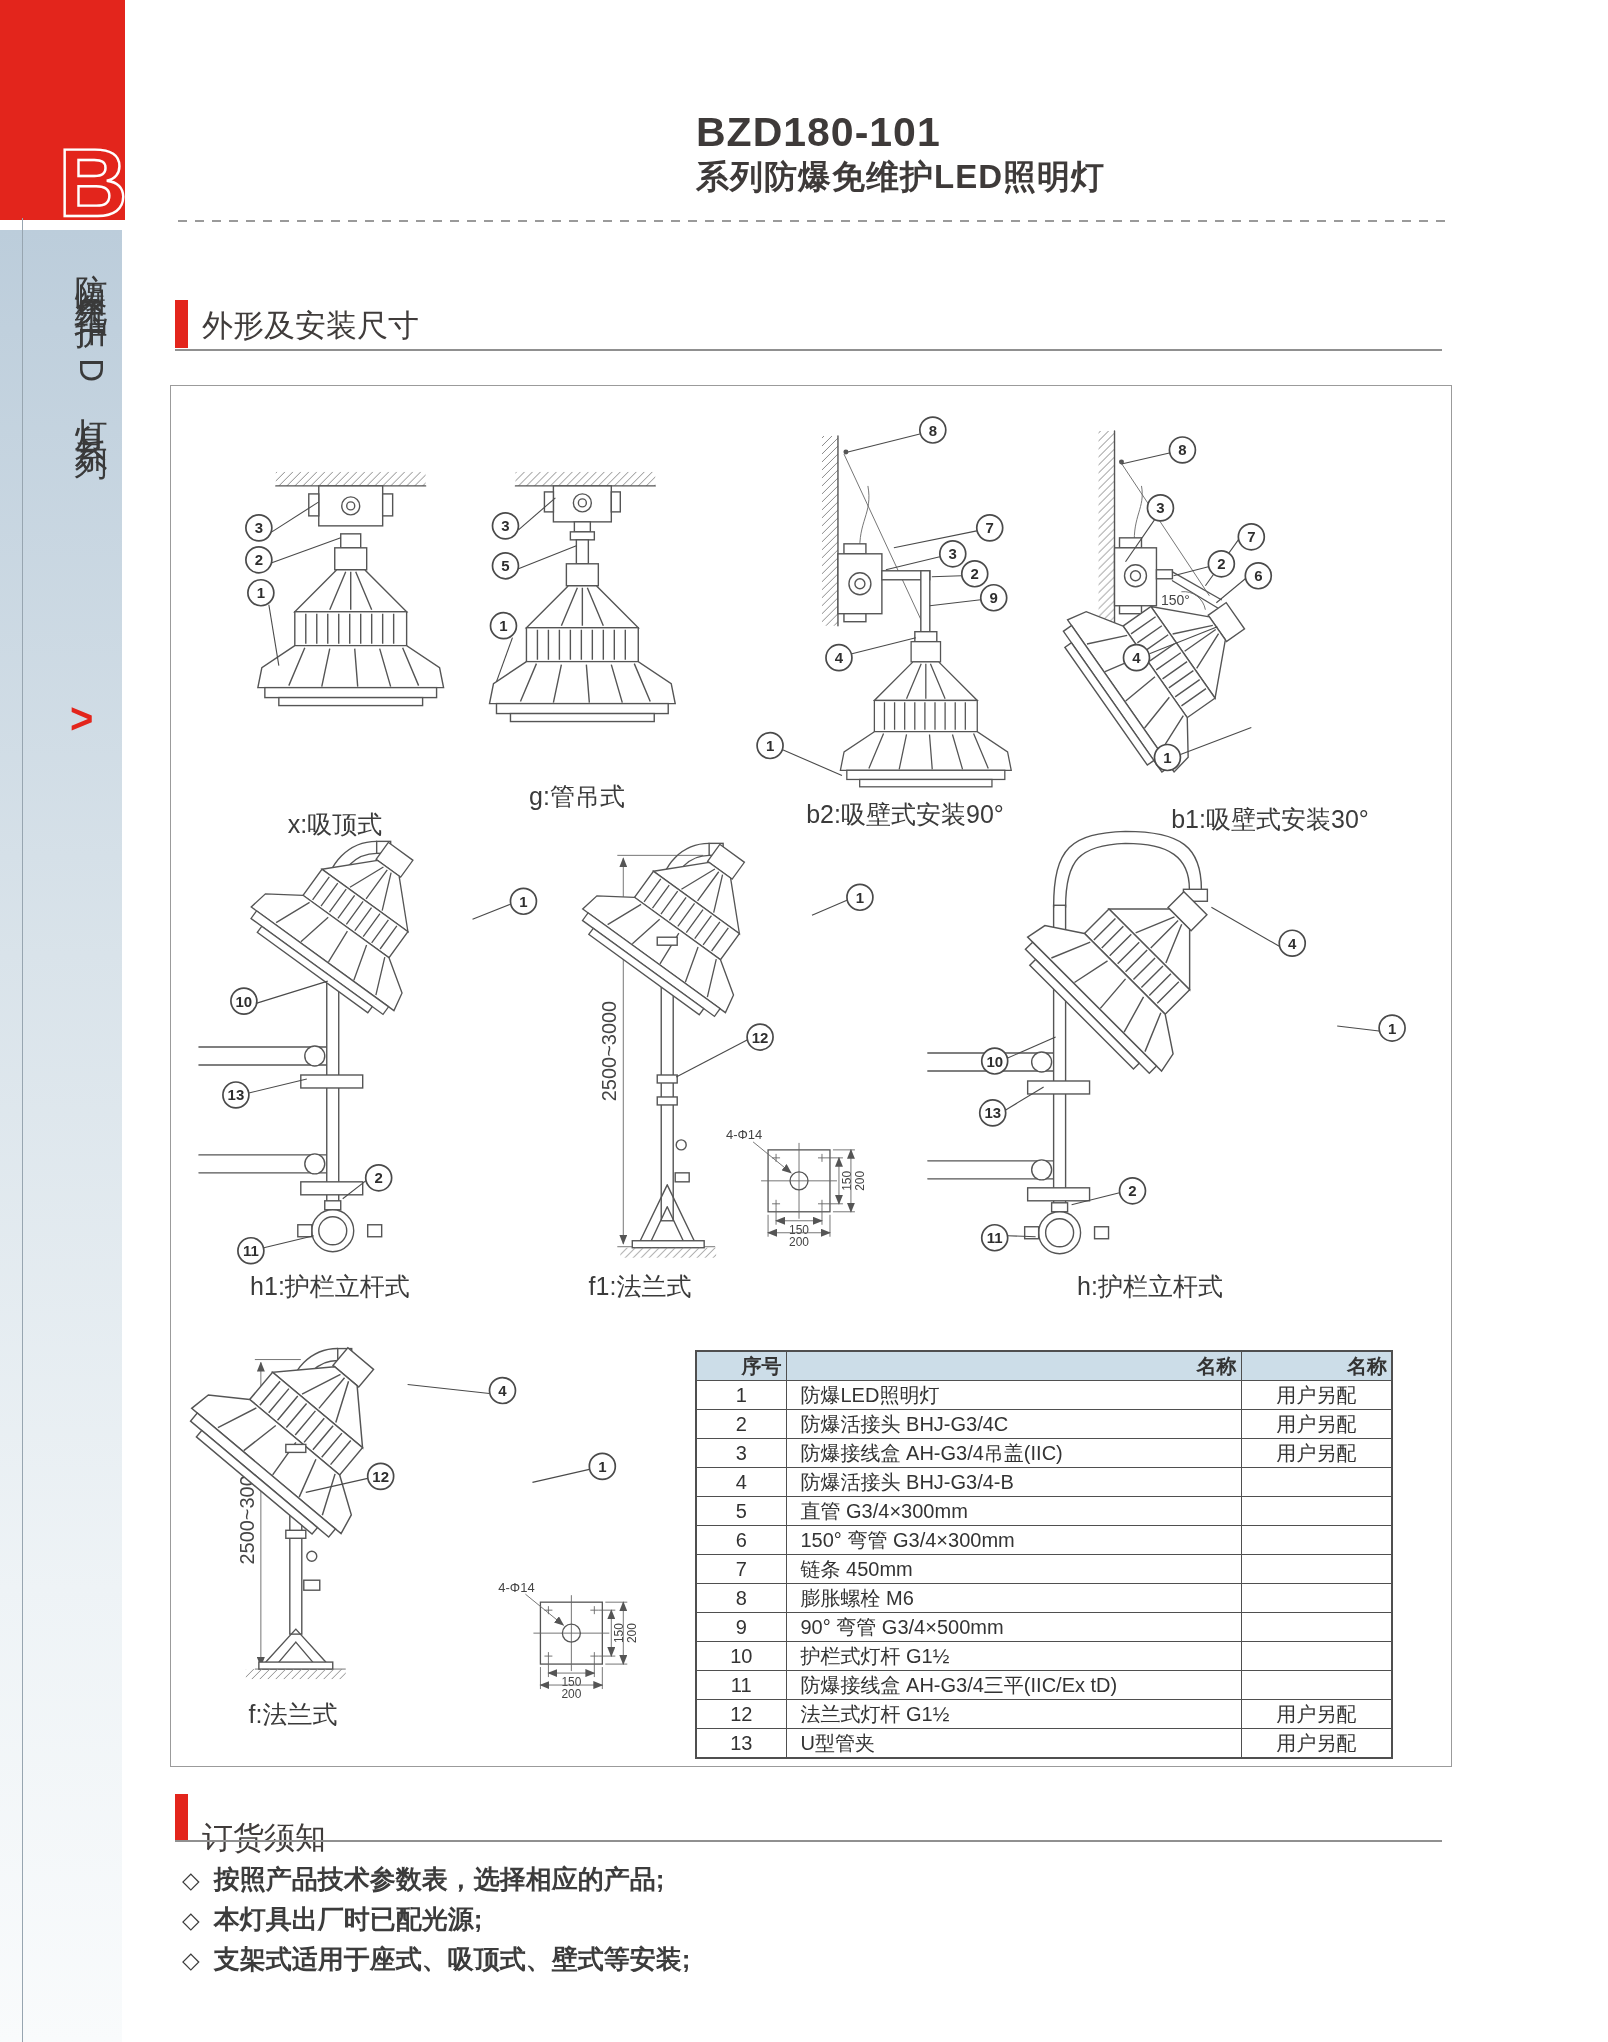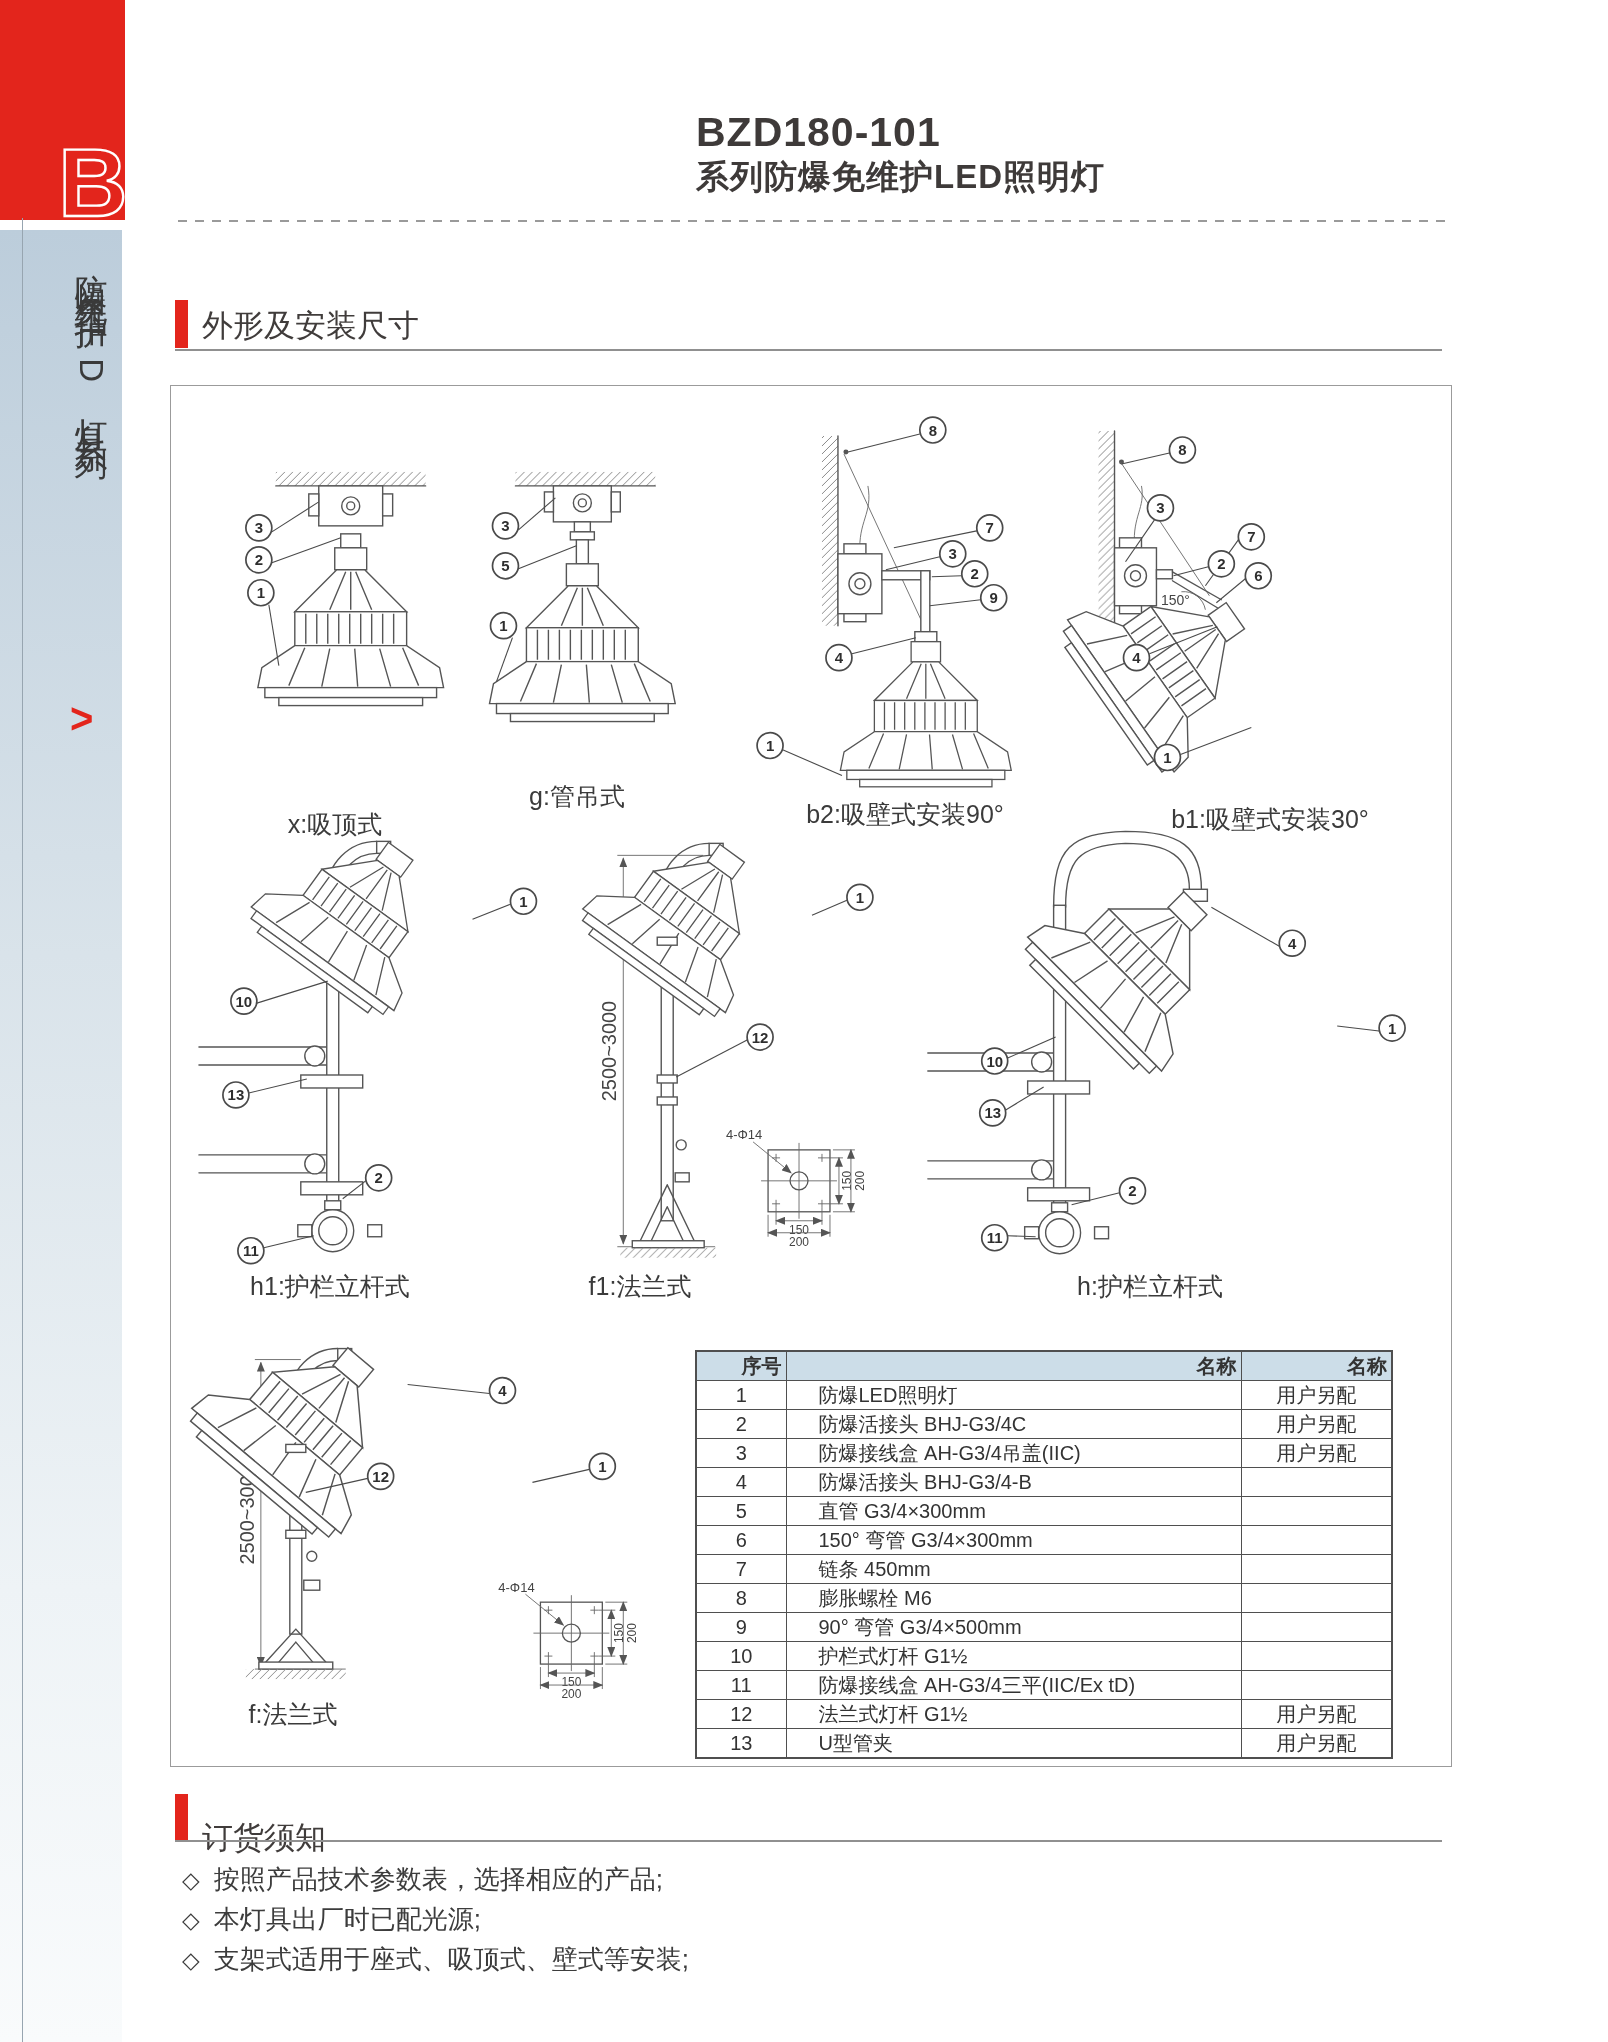--- a/index.html
+++ b/index.html
@@ -45,25 +45,25 @@
   .lampg{fill:#fff;stroke:#555;stroke-width:1.4;}
   .fig-caption{position:absolute;transform:translateX(-50%);font-size:25px;color:#3b3b3b;white-space:nowrap;}
 
   
   .parts-table{position:absolute;left:695px;top:1350px;width:696px;border-collapse:collapse;
     font-size:20px;color:#333;table-layout:fixed;}
   .parts-table th,.parts-table td{border:1px solid #4f4f4f;height:26px;line-height:1.05;
     padding:1px 4px;overflow:hidden;white-space:nowrap;}
   .parts-table{border:2px solid #4f4f4f;}
   .parts-table th{background:#ccdde8;font-weight:bold;text-align:right;}
-  .parts-table td{text-align:left;padding-left:32px;}
+  .parts-table td{text-align:left;padding-left:14px;}
   .parts-table td.c,.parts-table td:first-child,.parts-table td:last-child{text-align:center;padding-left:4px;}
 
   
-  .notes{position:absolute;left:182px;top:1860px;width:1100px;}
+  .notes{position:absolute;left:182px;top:1860px;width:1100px;font-weight:bold;}
   .note-row{font-size:26px;line-height:39px;color:#3c3c3c;white-space:nowrap;}
   .note-row .bullet{font-size:23px;margin-right:14px;color:#3c3c3c;}
 </style>
 </head>
 <body>
 
 <div id="page">
 
   <div class="red-block">
     <svg width="125" height="220">

